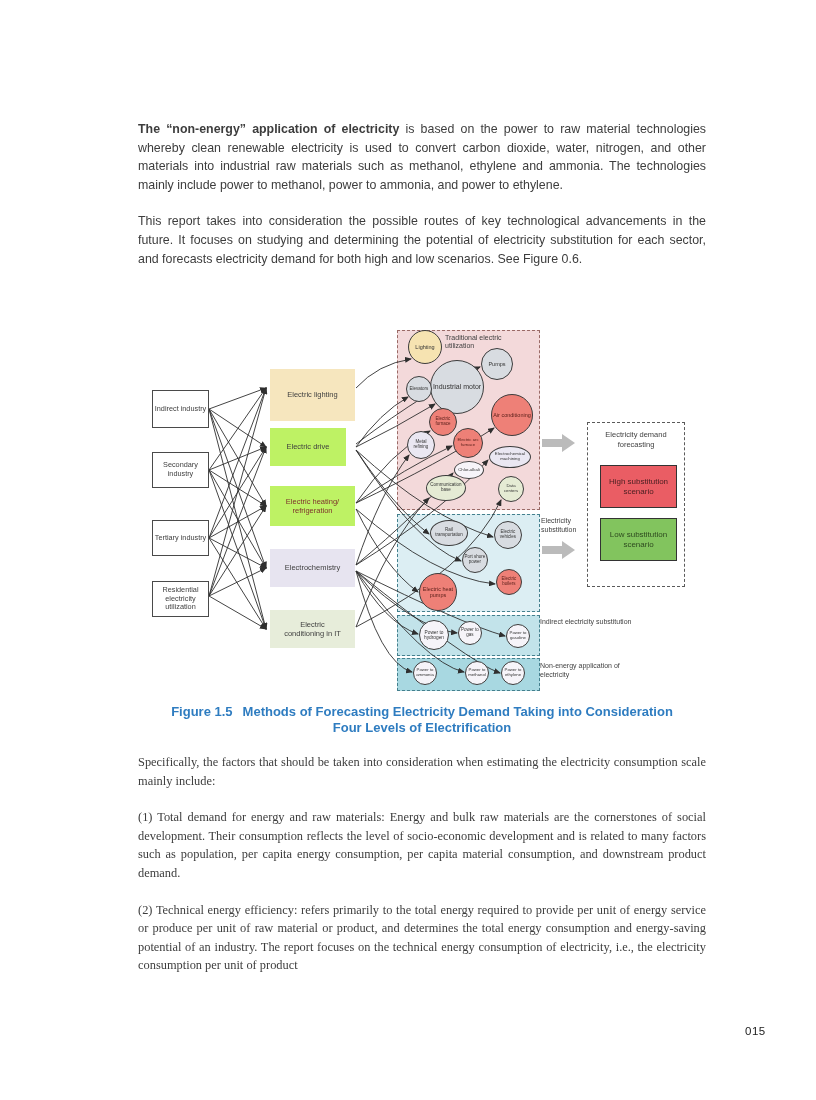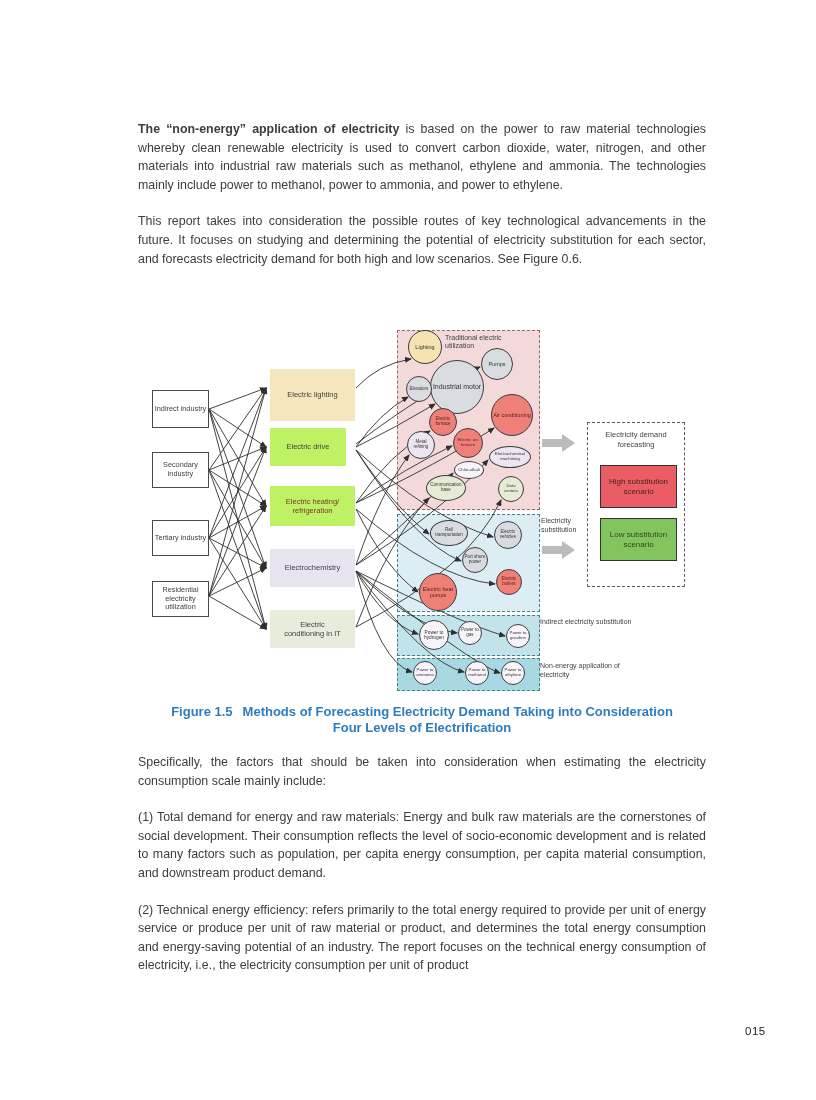--- a/index.html
+++ b/index.html
@@ -185,19 +185,19 @@
   <div class="dg-abs scenario low" style="left:460px;top:190px;width:77px;height:43px;">
       <span>Low substitution scenario</span>
     </div>
 </div>
 
 <div class="caption">
   <div><span class="figlabel">Figure 1.5</span><span>Methods of Forecasting Electricity Demand Taking into Consideration</span></div>
   <div>Four Levels of Electrification</div>
 </div>
 
-<div class="textcol" style="top:753px;">
+<div class="textcol" style="top:753px;font-family:Liberation Serif, serif;">
   <p>Specifically, the factors that should be taken into consideration when estimating the electricity consumption scale mainly include:</p>
   <p>(1) Total demand for energy and raw materials: Energy and bulk raw materials are the cornerstones of social development. Their consumption reflects the level of socio-economic development and is related to many factors such as population, per capita energy consumption, per capita material consumption, and downstream product demand.</p>
   <p>(2) Technical energy efficiency: refers primarily to the total energy required to provide per unit of energy service or produce per unit of raw material or product, and determines the total energy consumption and energy-saving potential of an industry. The report focuses on the technical energy consumption of electricity, i.e., the electricity consumption per unit of product</p>
 </div>
 
 <div class="page-num">015</div>
 
 </body></html>

